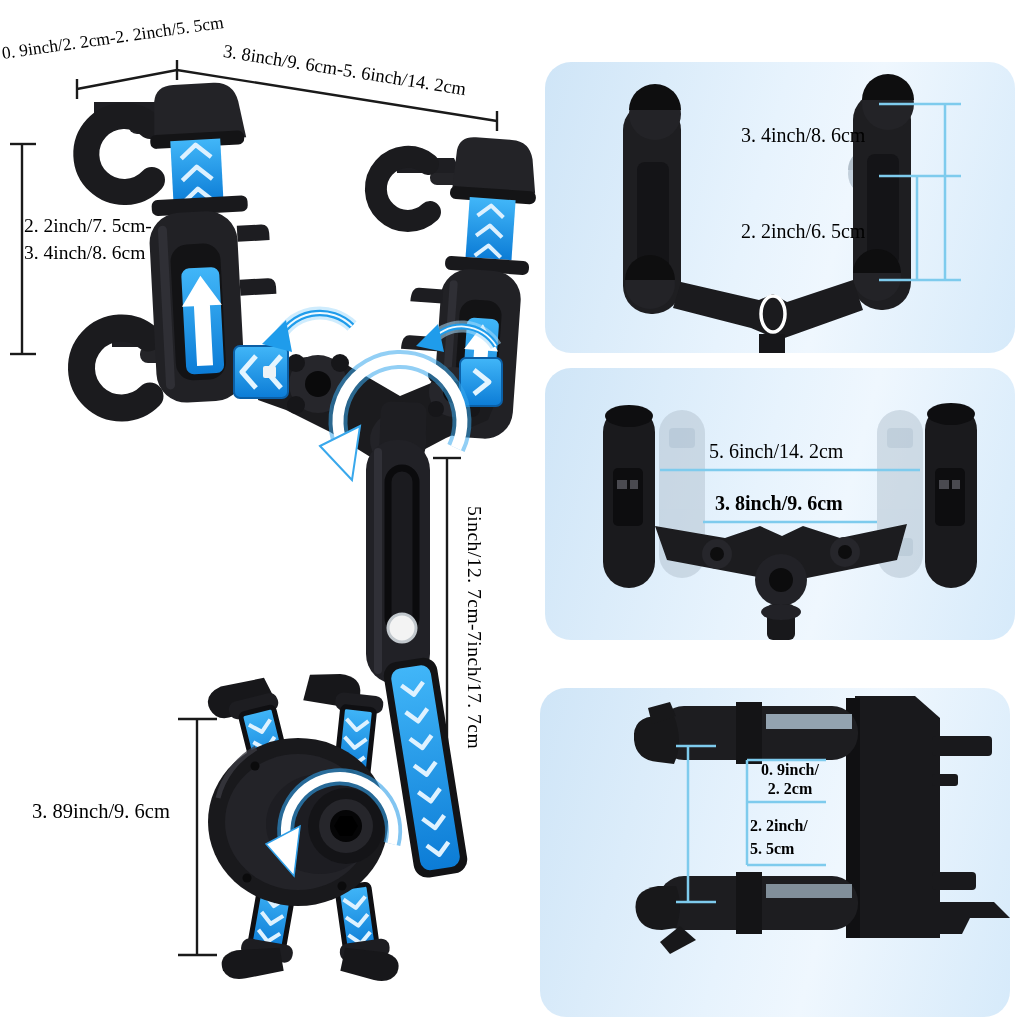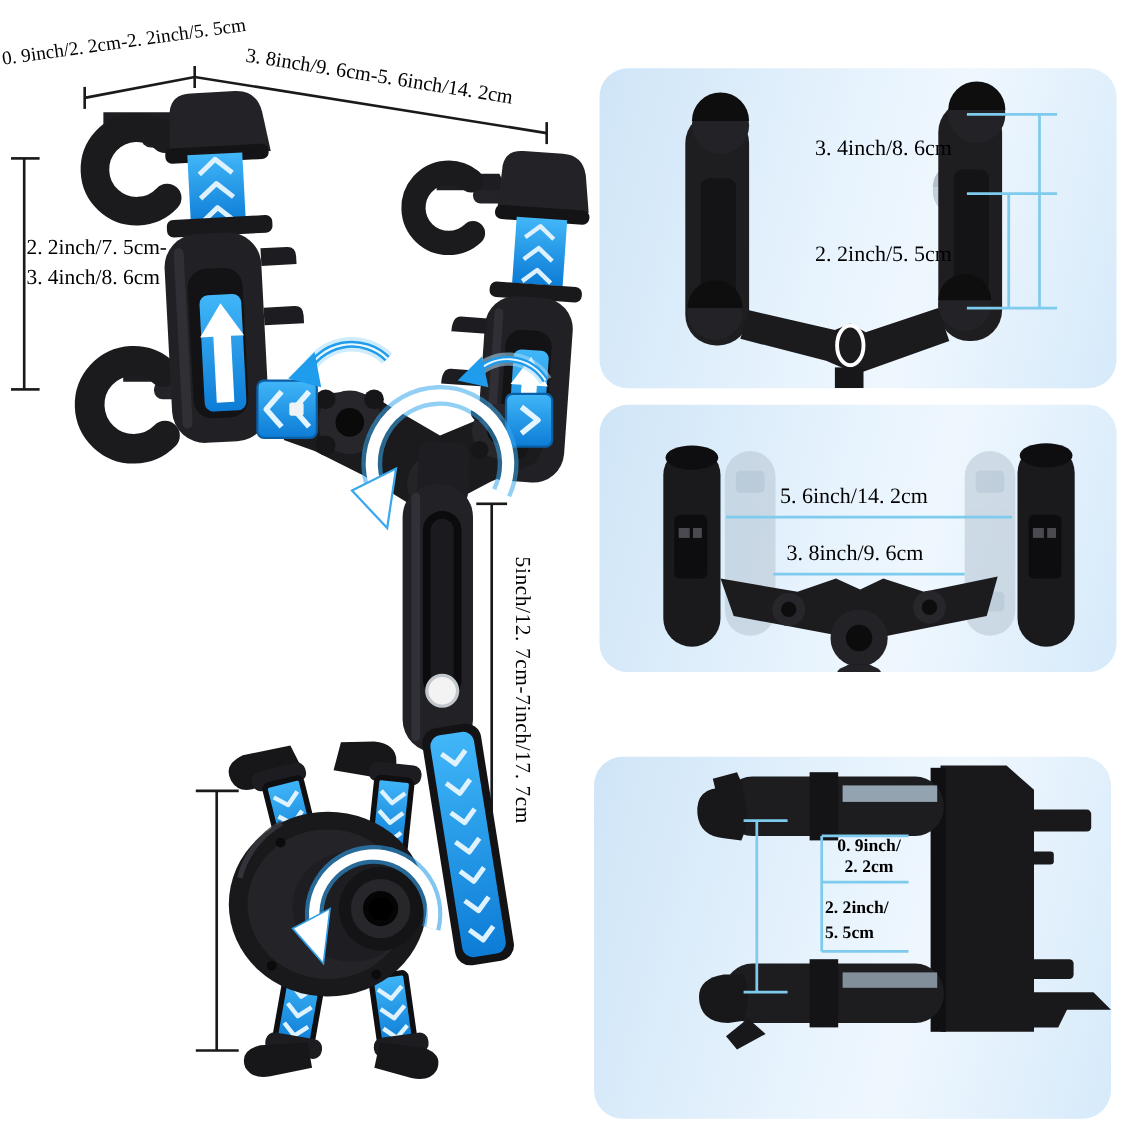--- a/index.html
+++ b/index.html
@@ -10,26 +10,26 @@
   .lab{position:absolute;color:#000;white-space:nowrap;}
   .lab .ln{display:block;}
   #dim-hook-width{left:2px;top:43px;font-size:17.5px;transform:rotate(-8deg);transform-origin:0 50%;}
   #dim-arm-span{left:225px;top:41px;font-size:18.5px;transform:rotate(9deg);transform-origin:0 0;}
   #dim-clamp-height{left:24px;top:212px;font-size:19.5px;line-height:27px;}
   #dim-pole-length{left:463px;top:506px;font-size:19.5px;writing-mode:vertical-rl;letter-spacing:.5px;}
   #dim-bottom-clamp{left:4px;top:798px;width:194px;font-size:20.5px;line-height:27px;text-align:center;}
   .panel{position:absolute;width:470px;border-radius:26px;overflow:hidden;
          background:linear-gradient(105deg,#cfe5f7 0%,#e7f3fd 45%,#eff7fe 62%,#d6eafa 100%);}
   #panel-top{left:545px;top:62px;height:291px;}
-  #panel-middle{left:545px;top:368px;height:243px;}
+  #panel-middle{left:545px;top:368px;height:272px;}
   #panel-bottom{left:540px;top:688px;height:329px;font-weight:bold;}
   .p1a{left:196px;top:62px;font-size:20px;}
   .p1b{left:196px;top:158px;font-size:20px;}
   .p2a{left:164px;top:72px;font-size:20px;}
-  .p2b{left:170px;top:124px;font-size:20px;}
+  .p2b{left:170px;top:124px;font-size:20px;font-weight:bold;}
   .p3a{left:210px;top:72px;width:80px;font-size:16px;line-height:19px;text-align:center;}
   .p3b{left:210px;top:126px;width:80px;font-size:16px;line-height:23px;text-align:left;}
 </style>
 </head>
 <body>
 
 <div class="canvas">
 
   <svg class="art" width="560" height="1024" viewBox="0 0 560 1024">
     <defs>
@@ -248,20 +248,21 @@
   </svg>
 
   <div class="lab" id="dim-hook-width">0. 9inch/2. 2cm-2. 2inch/5. 5cm</div>
   <div class="lab" id="dim-arm-span">3. 8inch/9. 6cm-5. 6inch/14. 2cm</div>
   <div class="lab" id="dim-clamp-height">
     <span class="ln">2. 2inch/7. 5cm-</span>
     <span class="ln">3. 4inch/8. 6cm</span>
   </div>
   <div class="lab" id="dim-pole-length">5inch/12. 7cm-7inch/17. 7cm</div>
   <div class="lab" id="dim-bottom-clamp">
+    <span class="ln">3. 89inch/9. 6cm</span>
   </div>
 
   <div class="panel" id="panel-top">
     <svg width="470" height="291" viewBox="0 0 470 291">
       <g opacity=".45">
         <circle cx="105" cy="122" r="24" fill="#8fa2b3"></circle>
           <path d="M81 118 a24 24 0 0 1 48 0 z" fill="#6c7f8f"></path>
         <circle cx="325" cy="112" r="22" fill="#8fa2b3"></circle>
           <path d="M303 108 a22 22 0 0 1 44 0 z" fill="#6c7f8f"></path>
       </g>
@@ -284,21 +285,21 @@
       <rect x="214" y="272" width="26" height="19" fill="#17171a"></rect>
       <g stroke="#7ecbed" stroke-width="2.5" fill="none">
         <path d="M400 42 V218"></path>
           <path d="M372 114 V218"></path>
         <path d="M334 42 H416"></path>
           <path d="M334 114 H416"></path>
           <path d="M334 218 H416"></path>
       </g>
     </svg>
     <div class="lab p1a">3. 4inch/8. 6cm</div>
-    <div class="lab p1b">2. 2inch/5. 5cm</div>
+    <div class="lab p1b">2. 2inch/6. 5cm</div>
   </div>
 
   <div class="panel" id="panel-middle">
     <svg width="470" height="272" viewBox="0 0 470 272">
       <g opacity=".55">
         <rect x="114" y="42" width="46" height="168" rx="23" fill="#b6c5d2"></rect>
         <rect x="124" y="60" width="26" height="20" rx="4" fill="#9db0bf"></rect>
         <rect x="124" y="170" width="26" height="18" rx="4" fill="#9db0bf"></rect>
         <rect x="332" y="42" width="46" height="168" rx="23" fill="#b6c5d2"></rect>
         <rect x="342" y="60" width="26" height="20" rx="4" fill="#9db0bf"></rect>

